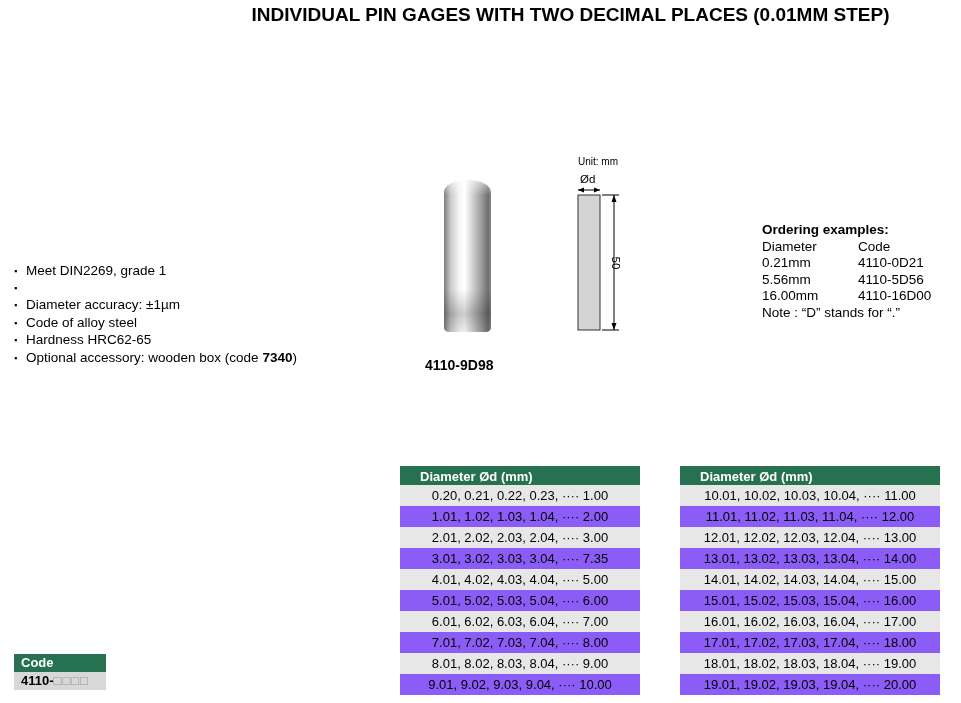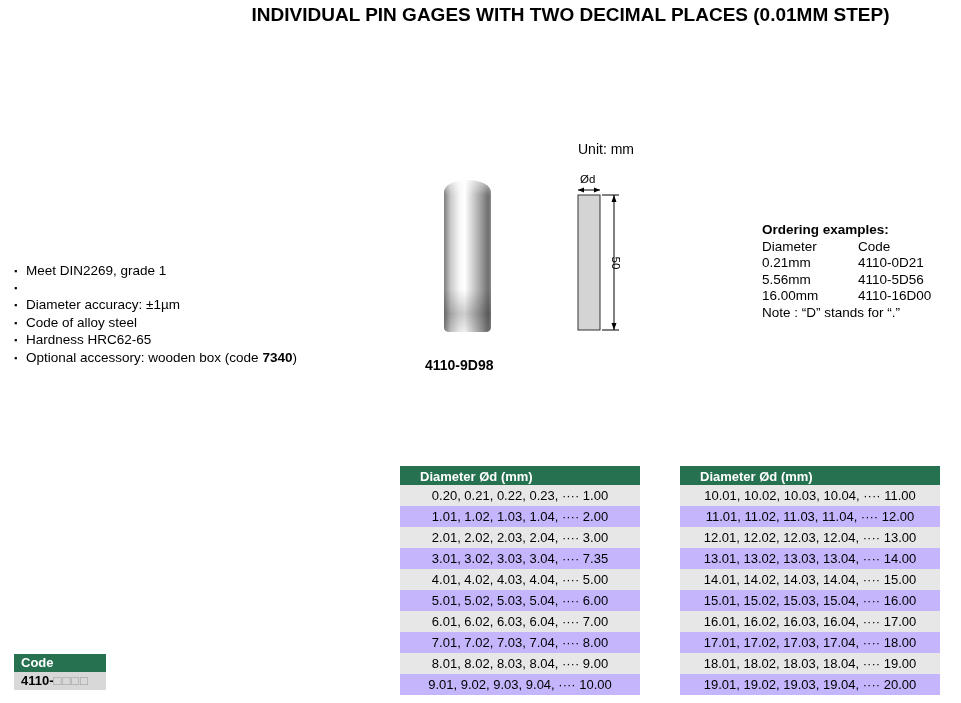--- a/index.html
+++ b/index.html
@@ -23,42 +23,42 @@
   .pin {
     position:absolute; left:444px; top:180px; width:47px; height:152px;
     border-radius:23px 23px 5px 5px / 12px 12px 4px 4px;
     background:
       linear-gradient(to bottom, rgba(255,255,255,.55) 0%, rgba(255,255,255,0) 10%, rgba(0,0,0,0) 72%, rgba(0,0,0,.20) 88%, rgba(0,0,0,.06) 100%),
       linear-gradient(to right, #7d7d7d 0%, #c9c9c9 14%, #f5f5f5 32%, #ffffff 44%, #d9d9d9 58%, #9b9b9b 80%, #6e6e6e 94%, #8a8a8a 100%);
   }
   .pin-label { position:absolute; left:425px; top:357px; width:120px; font-size:14px; font-weight:bold; }
 
   
-  .unit-label { position:absolute; left:578px; top:141px; font-size:14px; }
+  .unit-label { position:absolute; left:578px; top:156px; font-size:10px; }
   .od-label   { position:absolute; left:580px; top:173px; font-size:11.5px; }
   .len-label  { position:absolute; left:610px; top:257px; font-size:11.5px; transform:rotate(90deg); }
   .drawing-svg { position:absolute; left:555px; top:184px; }
 
   
   .ordering { position:absolute; left:718px; top:222px; width:230px; font-size:13.5px; line-height:16.6px;margin-left:44px; }
   .ordering .head { font-weight:bold; }
   .ord-grid { display:grid; grid-template-columns:96px auto; }
 
   
   .code-box { position:absolute; left:14px; top:654px; width:92px; font-size:13px; }
   .code-box .hdr { background:var(--green); color:#fff; font-weight:bold; height:18px; line-height:18px; padding-left:7px; }
   .code-box .val { background:var(--cell_gray); font-weight:bold; height:18px; line-height:18px; padding-left:7px; }
   .code-box .val .boxes { color:#9a9a9a; font-weight:normal; letter-spacing:1px; }
 
   
   .dtable { position:absolute; top:466px; font-size:13px; }
   .dtable-1 { left:400px; width:240px; }
   .dtable-2 { left:680px; width:260px; }
   .dtable-header { background:var(--green); color:#fff; font-weight:bold; height:19px; line-height:21px; padding-left:20px; box-sizing:border-box; }
-  .dtable-body div { height:21px; line-height:21px; text-align:center; background:#c4b5fd; }
+  .dtable-body div { height:21px; line-height:21px; text-align:center; background:#8b5cf6; }
   .dtable-body div:nth-child(odd) { background:var(--row_alt); }
 </style>
 </head>
 <body>
 
 <div class="page">
 
   <div class="title">INDIVIDUAL PIN GAGES WITH TWO DECIMAL PLACES (0.01MM STEP)</div>
 
   <div class="features">

